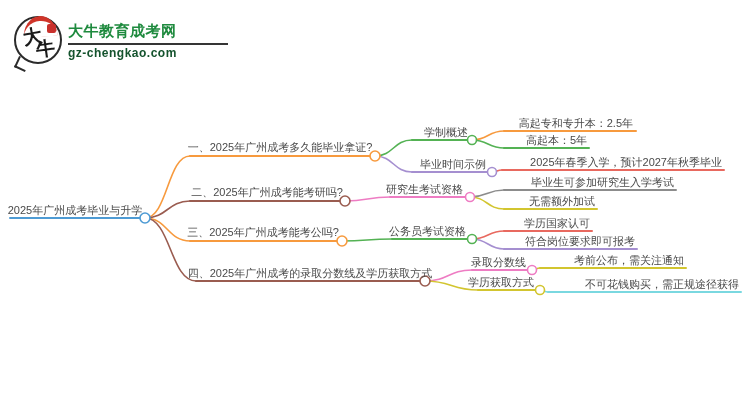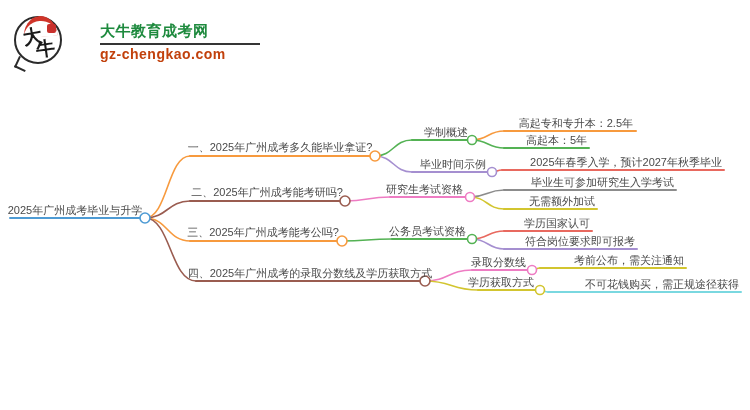--- a/index.html
+++ b/index.html
@@ -20,24 +20,24 @@
   }
   .bubble-arc {
     position:absolute; left:7px; top:-2px; width:34px; height:16px;
     border-top:5px solid #cf3429; border-radius:50% 50% 0 0 / 100% 100% 0 0;
     transform:rotate(-5deg);
   }
   .brand-char { position:absolute; font-family:"DejaVu Serif", serif; font-weight:bold; color:#1a1a1a; }
   .brand-char.c1 { left:7px; top:6px; font-size:19px; transform:rotate(-10deg); }
   .brand-char.c2 { left:20px; top:18px; font-size:19px; transform:rotate(-8deg); }
   .seal { position:absolute; left:31px; top:6px; width:9px; height:9px; background:#c9302c; border-radius:2px; }
-  .logo-text { position:absolute; left:58px; top:10px; width:160px;margin-left:32px; }
+  .logo-text { position:absolute; left:58px; top:10px; width:160px; }
   .site-name { font-size:15px; font-weight:bold; color:#1e8a3e; letter-spacing:0.5px; white-space:nowrap; }
   .logo-divider { margin:2px 0 1px 0; height:2px; background:#353535; width:100%; }
-  .site-domain { font-size:14px; font-weight:bold; color:#c2410c; letter-spacing:0.5px; }
+  .site-domain { font-size:12px; font-weight:bold; color:#14532d; letter-spacing:0.5px; }
   
   svg.mindmap { position:absolute; left:0; top:0; }
   svg.mindmap path.link { fill:none; stroke-width:1.6; }
   svg.mindmap path.under { fill:none; stroke-width:2; stroke-linecap:round; }
   svg.mindmap circle.toggle { fill:#ffffff; stroke-width:1.6; }
   svg.mindmap text { font-size:11px; fill:#4a4a4a; font-family:"Liberation Sans", sans-serif; }
 </style>
 </head>
 <body>
 

